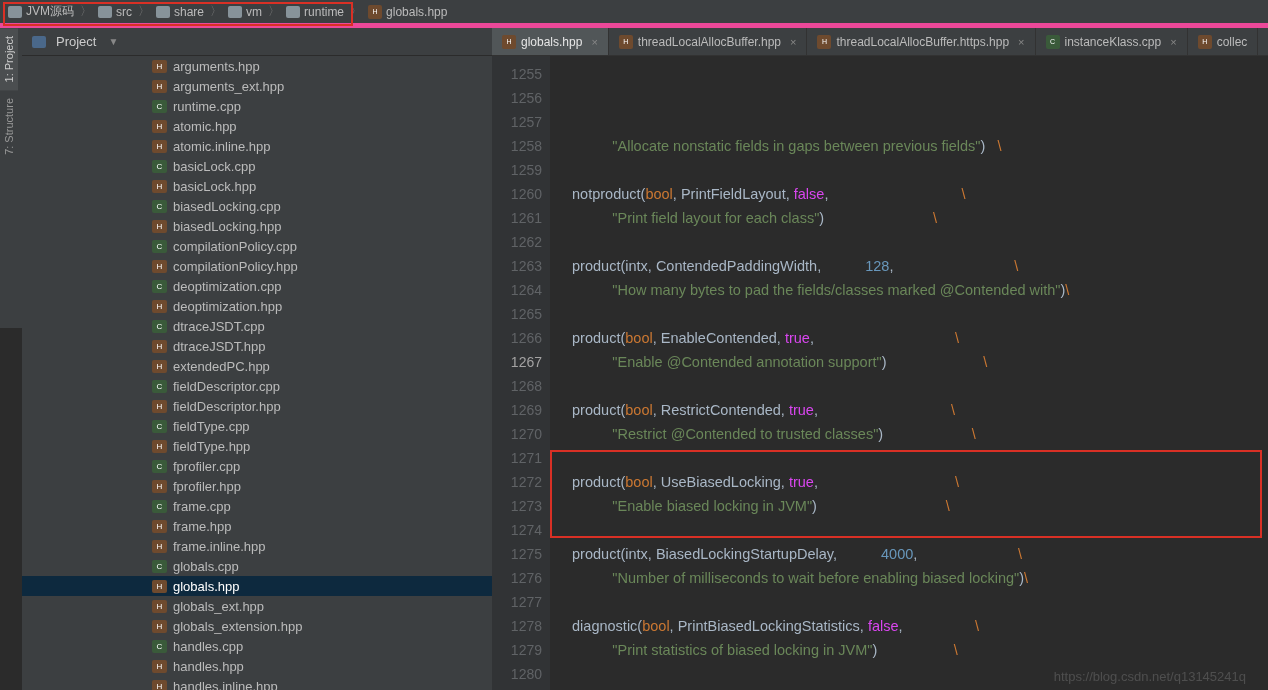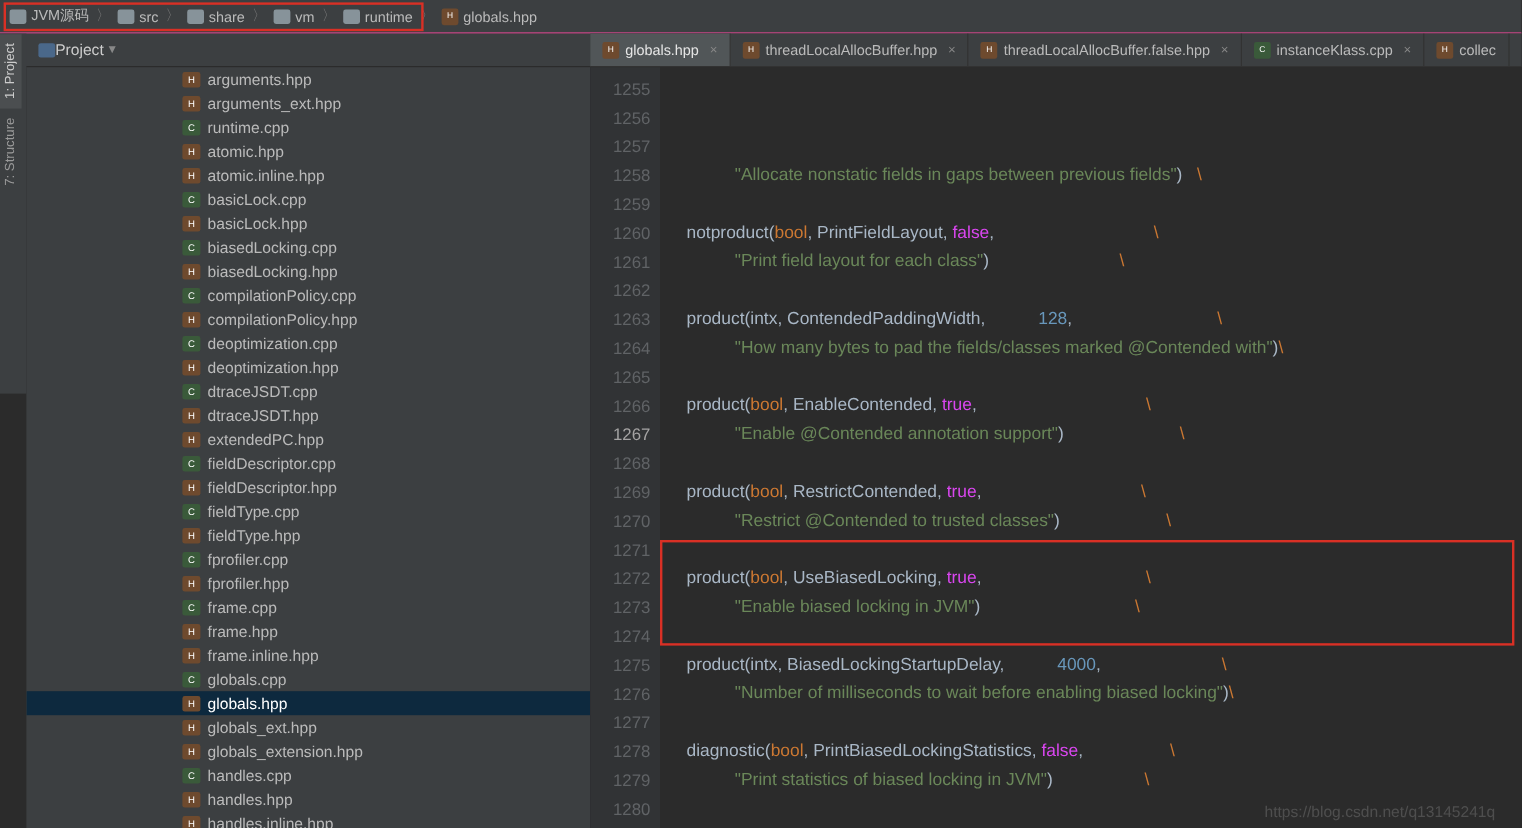--- a/index.html
+++ b/index.html
@@ -1,30 +1,30 @@
 <!DOCTYPE html>
 <html><head>
 <meta charset="utf-8">
 <style>
 * { margin:0; padding:0; box-sizing:border-box; font-family:"Segoe UI",Arial,sans-serif; }
 body { background:#2b2b2b; color:#a9b7c6; width:1268px; height:690px; overflow:hidden; position:relative; }
 
 
-.breadcrumb { height:28px; display:flex; align-items:center; padding:0 8px; background:#3c3f41; border-bottom:1px solid #ec4899; font-size:12px; color:#bbb; }
+.breadcrumb { height:28px; display:flex; align-items:center; padding:0 8px; background:#3c3f41; border-bottom:5px solid #ec4899; font-size:12px; color:#bbb; }
 .bc-item { display:flex; align-items:center; gap:4px; }
 .bc-sep { margin:0 6px; color:#777; }
 .bc-box { position:absolute; left:3px; top:2px; width:350px; height:24px; border:2px solid #d93025; pointer-events:none; }
 
 
 .toolbar { height:28px; display:flex; align-items:center; background:#3c3f41; border-bottom:1px solid #2b2b2b; }
 .side-tabs { position:absolute; left:0; top:28px; width:22px; height:300px; background:#3c3f41; }
 .side-tab { writing-mode:vertical-rl; transform:rotate(180deg); font-size:11px; color:#999; padding:8px 3px; }
 .side-tab.active { background:#4b4e50; color:#ccc; }
 
-.proj-header { display:flex; align-items:center; gap:0; padding:0 10px; color:#ccc; font-size:13px; margin-left:22px;text-align:right; }
+.proj-header { display:flex; align-items:center; gap:10px; padding:0 10px; color:#ccc; font-size:13px; margin-left:22px;text-align:right; }
 .proj-header .dd { color:#888; font-size:10px; margin-left:2px; }
 .toolbar-right { margin-left:auto; display:flex; align-items:center; gap:12px; padding-right:8px; color:#888; }
 .toolbar-right span { cursor:pointer; font-size:14px; }
 
 
 .tabs { position:absolute; left:492px; top:28px; right:0; height:28px; display:flex; background:#3c3f41; border-bottom:1px solid #323232; }
 .tab { display:flex; align-items:center; gap:5px; padding:0 10px; font-size:12px; color:#bbb; border-right:1px solid #323232; cursor:pointer; white-space:nowrap; }
 .tab.active { background:#515658; color:#e6e6e6; }
 .tab .close { color:#888; font-size:11px; margin-left:4px; }
 .file-ico { width:14px; height:14px; background:#6e4a2e; border-radius:2px; display:inline-flex; align-items:center; justify-content:center; font-size:7px; color:#fff; }
@@ -118,21 +118,21 @@
       <span>globals.hpp</span>
       <span class="close">×</span>
     </div>
     <div class="tab">
       <span class="file-ico hpp">H</span>
       <span>threadLocalAllocBuffer.hpp</span>
       <span class="close">×</span>
     </div>
     <div class="tab">
       <span class="file-ico hpp">H</span>
-      <span>threadLocalAllocBuffer.false.hpp</span>
+      <span>threadLocalAllocBuffer.https.hpp</span>
       <span class="close">×</span>
     </div>
     <div class="tab">
       <span class="file-ico cpp">C</span>
       <span>instanceKlass.cpp</span>
       <span class="close">×</span>
     </div>
     <div class="tab">
       <span class="file-ico hpp">H</span>
       <span>collec</span>

